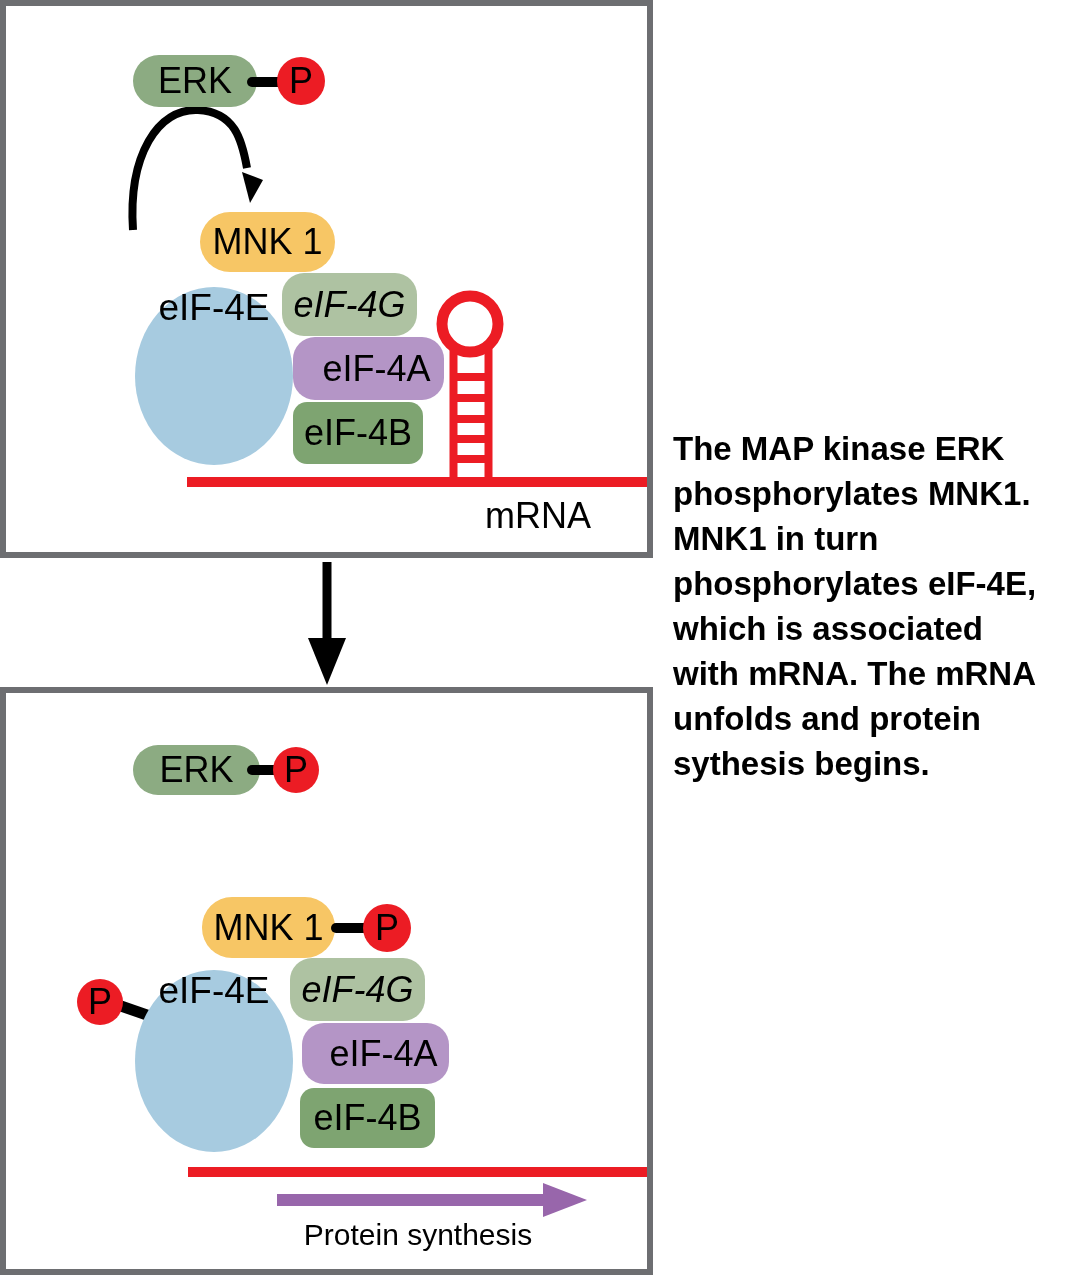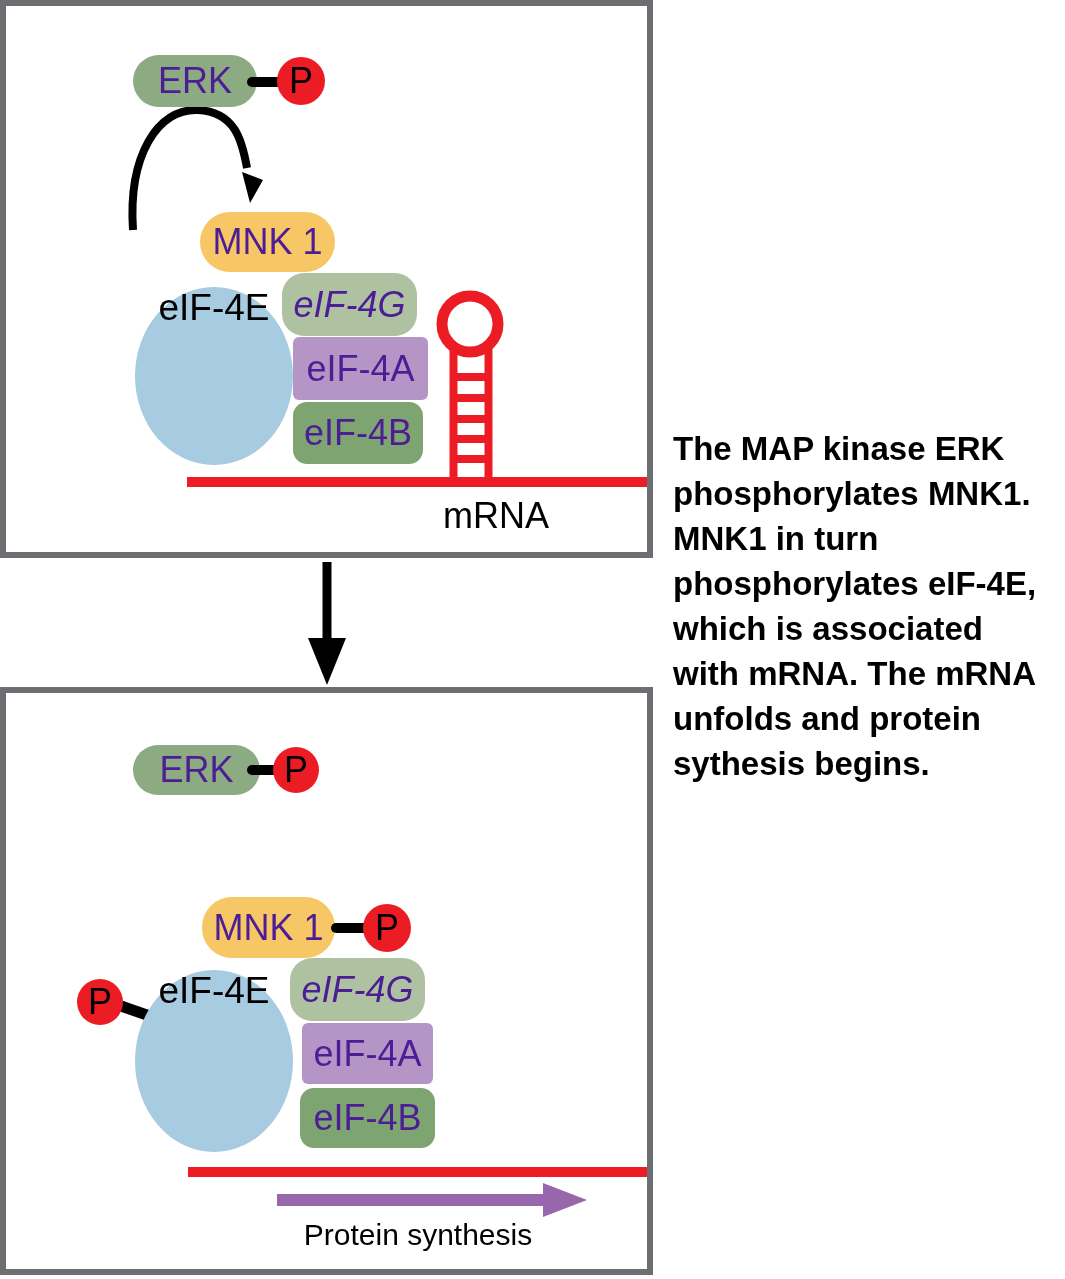--- a/index.html
+++ b/index.html
@@ -8,42 +8,42 @@
     font-family:"Liberation Sans", sans-serif; color:#000; overflow:hidden;
   }
   .panel {
     position:absolute; box-sizing:border-box; background:#fff;
     border:6px solid var(--c-panel_border, #6d6e71);
   }
   #top-panel    { left:0; top:0;     width:653px; height:558px; }
   #bottom-panel { left:0; top:687px; width:653px; height:588px; }
   .pill {
     position:absolute; display:flex; align-items:center; justify-content:center;
-    font-size:36px; line-height:1; color:#4c1d95; white-space:nowrap;
+    font-size:36px; line-height:1; color:#000000; white-space:nowrap;
   }
   .erk   { background:var(--c-erk_green, #8cab82);  border-radius:27px; }
   .mnk   { background:var(--c-mnk_yellow, #f7c665); border-radius:30px; }
   .g4g   { background:var(--c-eif4g_sage, #aec2a2); border-radius:22px;font-style:italic; }
-  .g4a   { background:var(--c-eif4a_lilac,#b495c6); border-radius:6px; }
+  .g4a   { background:var(--c-eif4a_lilac,#b495c6); border-radius:22px;padding-left:16px; }
   .g4b   { background:var(--c-eif4b_green,#7ea471); border-radius:14px; }
   .ellipse {
     position:absolute; border-radius:50%;
     background:var(--c-eif4e_blue,#a7cbe0);
     display:flex; align-items:flex-start; justify-content:center; font-size:37px;
   }
   .p-circle {
     position:absolute; border-radius:50%;
     background:var(--c-phosphate_red,#ec1c24);
     display:flex; align-items:center; justify-content:center; font-size:36px; color:#000;
   }
   .connector { position:absolute; background:#000; border-radius:5px; }
   .svg-abs { position:absolute; left:0; top:0; }
   .mrna-label {
     position:absolute; left:437px; top:492px; width:190px;
-    text-align:left; font-size:36px; line-height:1;
+    text-align:center; font-size:36px; line-height:1;
   }
   .ps-label {
     position:absolute; left:232px; top:527px; width:360px;
     text-align:center; font-size:30px; line-height:1;
   }
   .caption {
     position:absolute; left:673px; top:426px; width:392px;
     font-size:33px; line-height:45px; white-space:pre-line;font-weight:bold;
   }
 </style>

